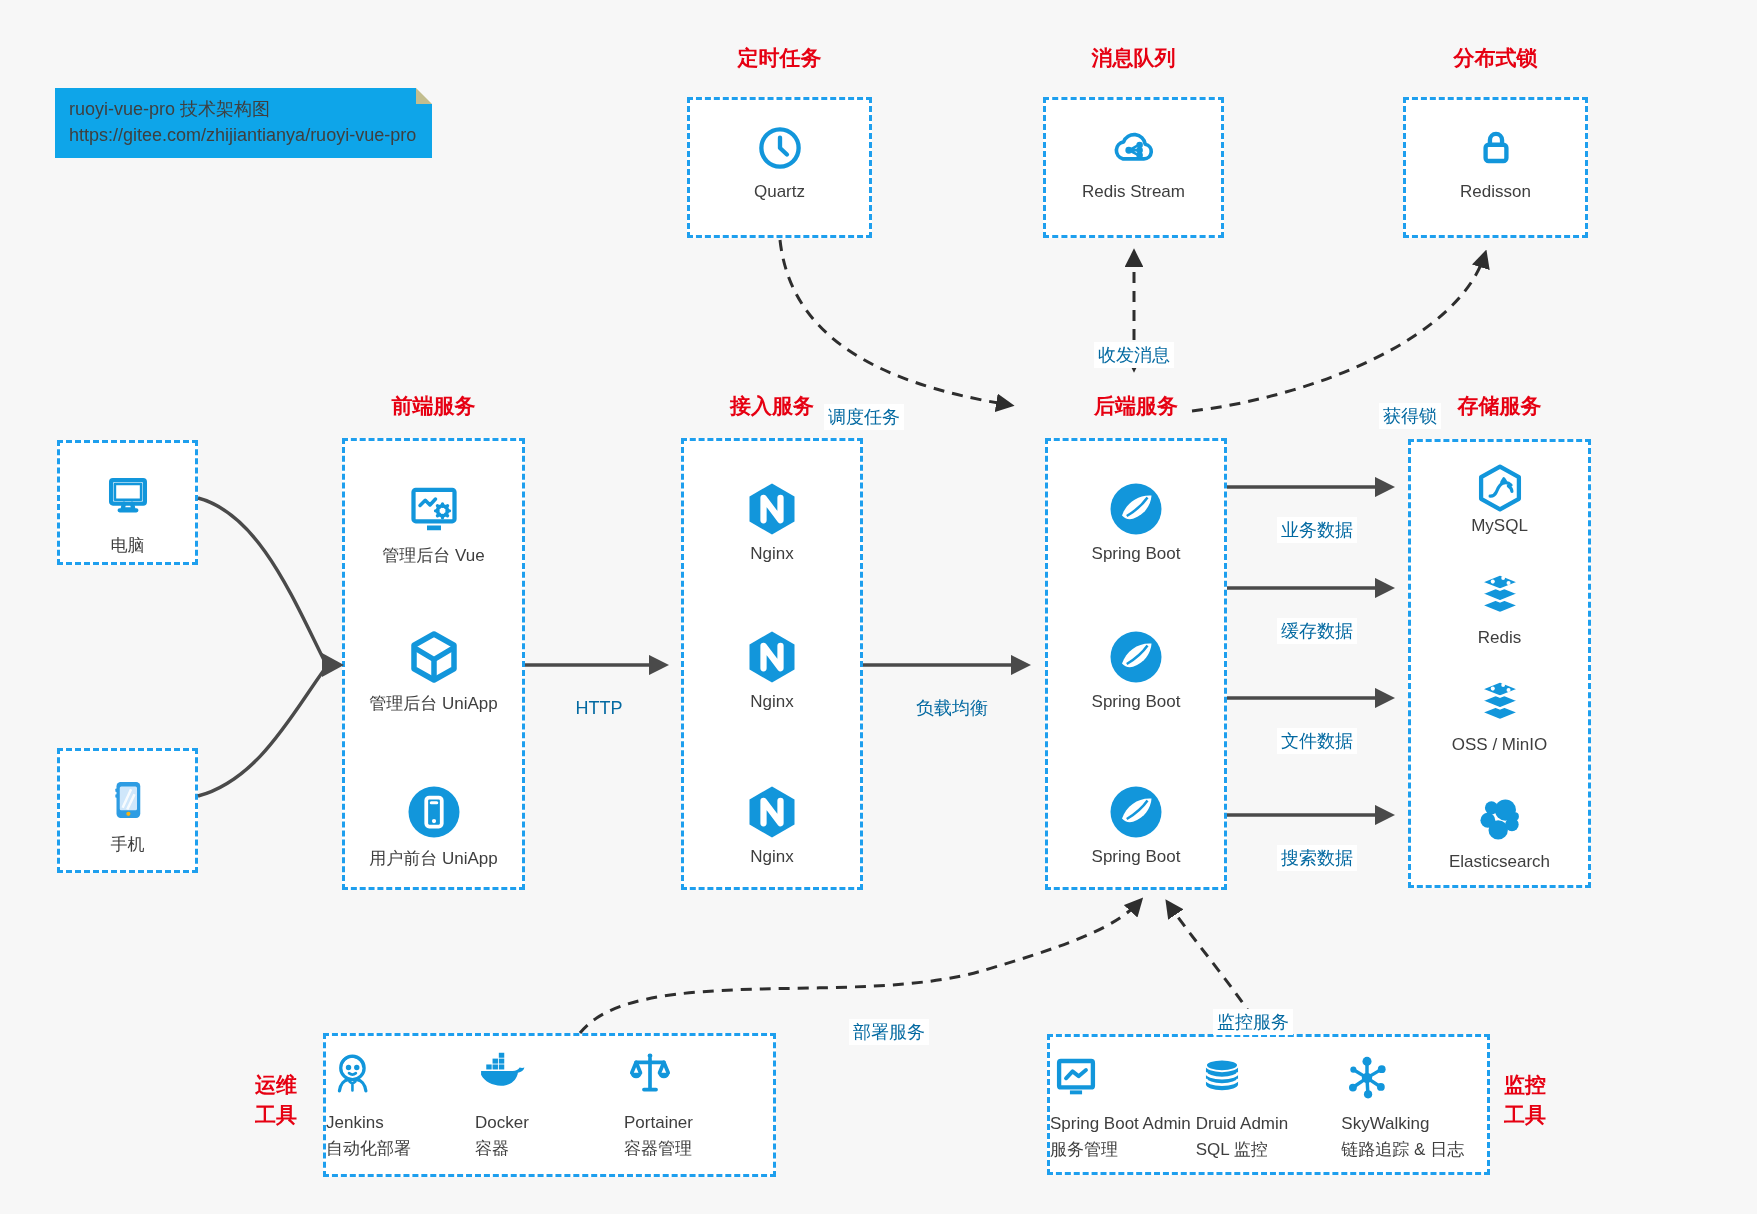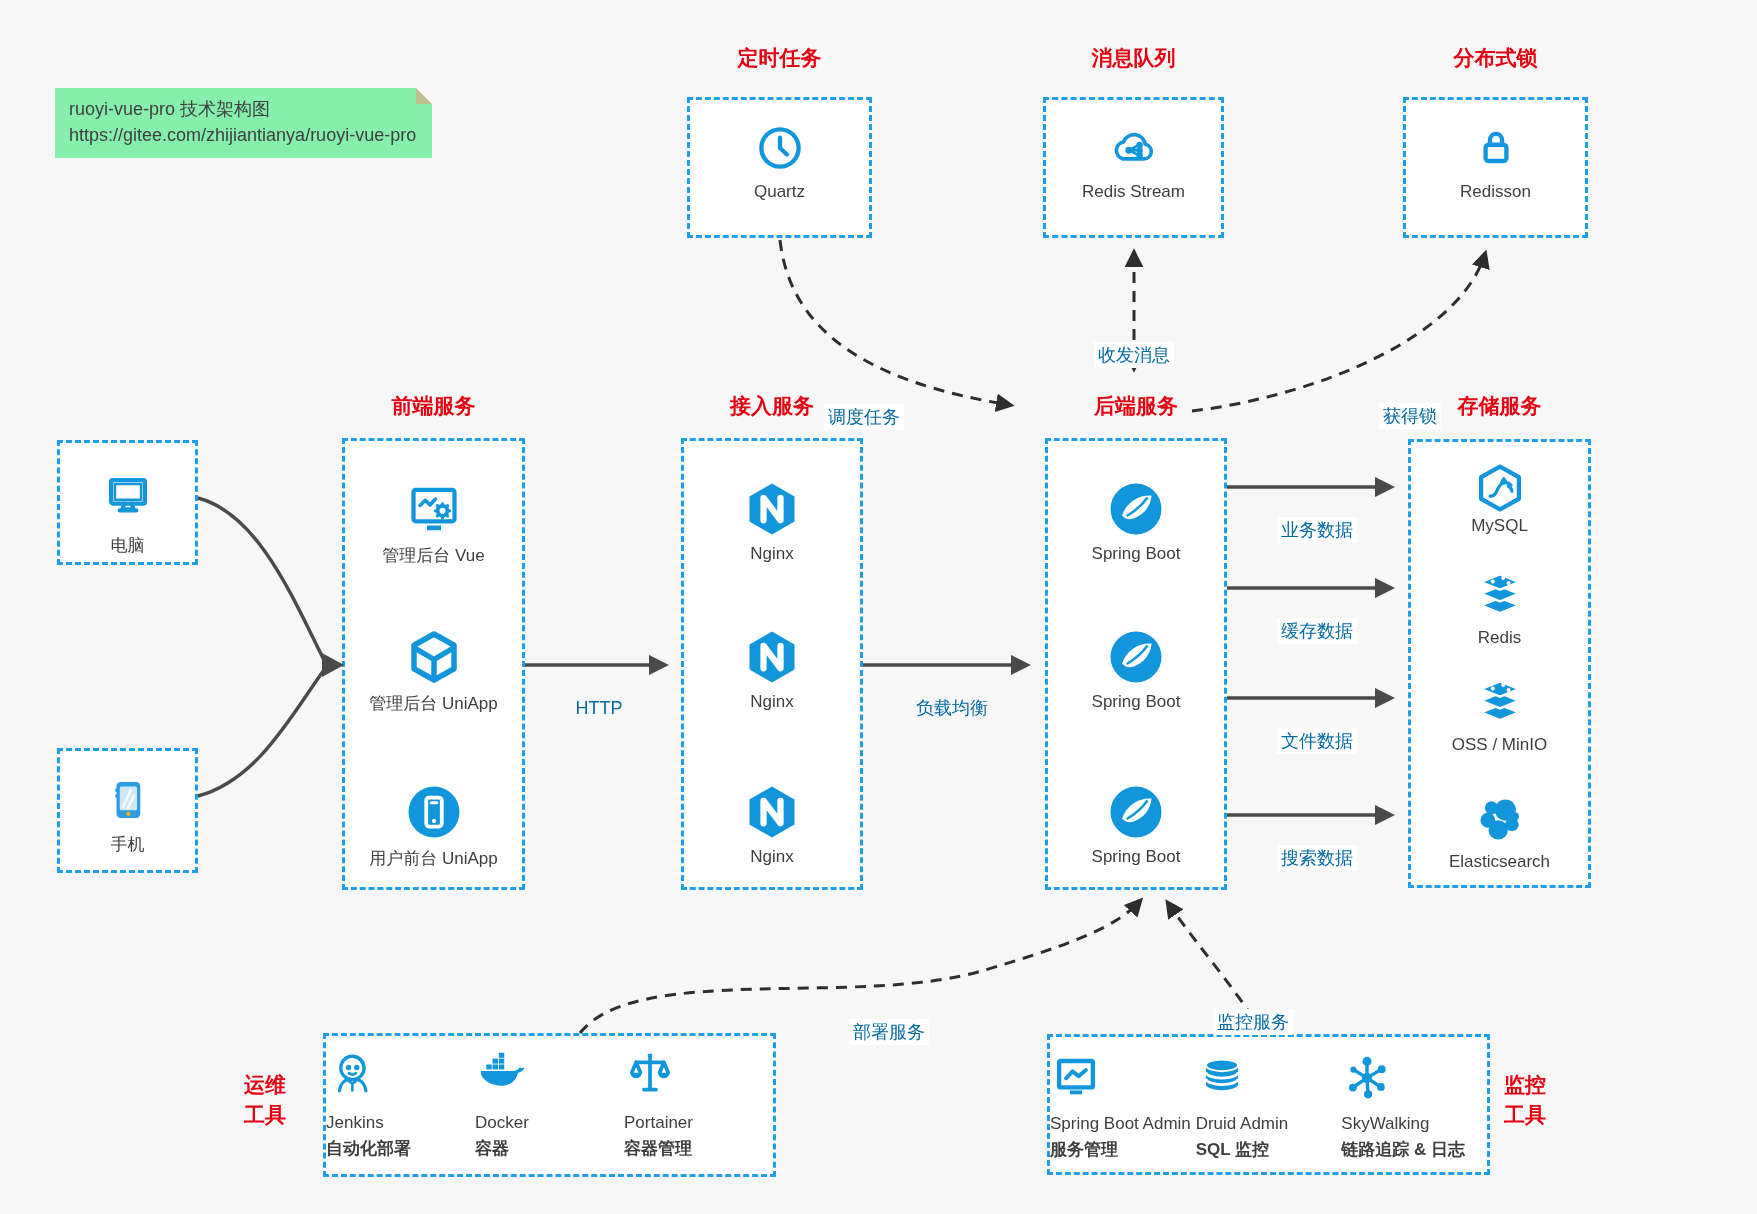--- a/index.html
+++ b/index.html
@@ -6,28 +6,28 @@
   body{width:1757px;height:1214px;background:#f7f7f7;font-family:"Liberation Sans","DejaVu Sans",sans-serif;overflow:hidden;}
   #canvas{position:relative;width:1757px;height:1214px;background:#f7f7f7;}
   .box{position:absolute;background:#fff;border:3px dashed #1e9fee;box-sizing:border-box;z-index:2;}
   .flexc{display:flex;flex-direction:column;align-items:center;}
   .gtitle{position:absolute;color:#e60012;font-weight:bold;font-size:21px;text-align:center;z-index:3;white-space:nowrap;}
   .sidetitle{position:absolute;color:#e60012;font-weight:bold;font-size:21px;line-height:30px;z-index:3;}
   .nodelbl{font-size:17px;color:#3e3e3e;white-space:nowrap;}
   .vnode{position:absolute;left:0;right:0;display:flex;flex-direction:column;align-items:center;gap:5px;}
   .tool{flex:1;display:flex;flex-direction:column;align-items:flex-start;}
   .tool .nm{margin-top:10px;line-height:26px;}
-  .tool .sb{line-height:26px;font-weight:bold;}
+  .tool .sb{line-height:26px;}
   #overlay{position:absolute;left:0;top:0;z-index:5;pointer-events:none;}
   .sl{stroke:#4a4a4a;stroke-width:3.4;fill:none;}
   .dl{stroke:#2e2e2e;stroke-width:3;fill:none;stroke-dasharray:11 8;}
   .elabel{position:absolute;transform:translate(-50%,-50%);font-size:18px;color:#0369a1;white-space:nowrap;z-index:6;padding:1px 4px;margin-top:44px;}
   .bgw{background:#fff;}
   .bgp{background:#f7f7f7;}
-  #note{position:absolute;left:55px;top:88px;background:#86efac;padding:8px 16px 10px 14px;font-size:18px;line-height:26px;color:#3f3f3f;z-index:7;}
+  #note{position:absolute;left:55px;top:88px;background:#0ea5e9;padding:8px 16px 10px 14px;font-size:18px;line-height:26px;color:#3f3f3f;z-index:7;}
   #note .fold{position:absolute;top:0;right:0;width:0;height:0;border-top:16px solid #f7f7f7;border-left:16px solid #c2bd8e;}
   .ic{display:block;}
 </style>
 </head>
 <body>
 
 <div id="canvas">
 
   <div id="note">
     <div class="fold"></div>
@@ -35,21 +35,21 @@
     <div>https://gitee.com/zhijiantianya/ruoyi-vue-pro</div>
   </div>
 
   <div class="gtitle" style="left:687px;top:44px;width:185px;">定时任务</div>
   <div class="gtitle" style="left:1043px;top:44px;width:181px;">消息队列</div>
   <div class="gtitle" style="left:1403px;top:44px;width:185px;">分布式锁</div>
   <div class="gtitle" style="left:342px;top:392px;width:183px;">前端服务</div>
   <div class="gtitle" style="left:681px;top:392px;width:182px;">接入服务</div>
   <div class="gtitle" style="left:1045px;top:392px;width:182px;">后端服务</div>
   <div class="gtitle" style="left:1408px;top:392px;width:183px;">存储服务</div>
-  <div class="sidetitle" style="left:244px;top:1070px;width:64px;text-align:left;">
+  <div class="sidetitle" style="left:244px;top:1070px;width:64px;text-align:center;">
     <div>运维</div>
     <div>工具</div>
   </div>
   <div class="sidetitle" style="left:1504px;top:1070px;width:70px;text-align:left;">
     <div>监控</div>
     <div>工具</div>
   </div>
 
   <div class="box flexc" style="left:687px;top:97px;width:185px;height:141px;padding-top:22px;gap:8px;">
     <svg class="ic" width="52" height="52" viewBox="0 0 24 24" fill="none" stroke="#1296db" stroke-width="2" stroke-linecap="round" stroke-linejoin="round">

